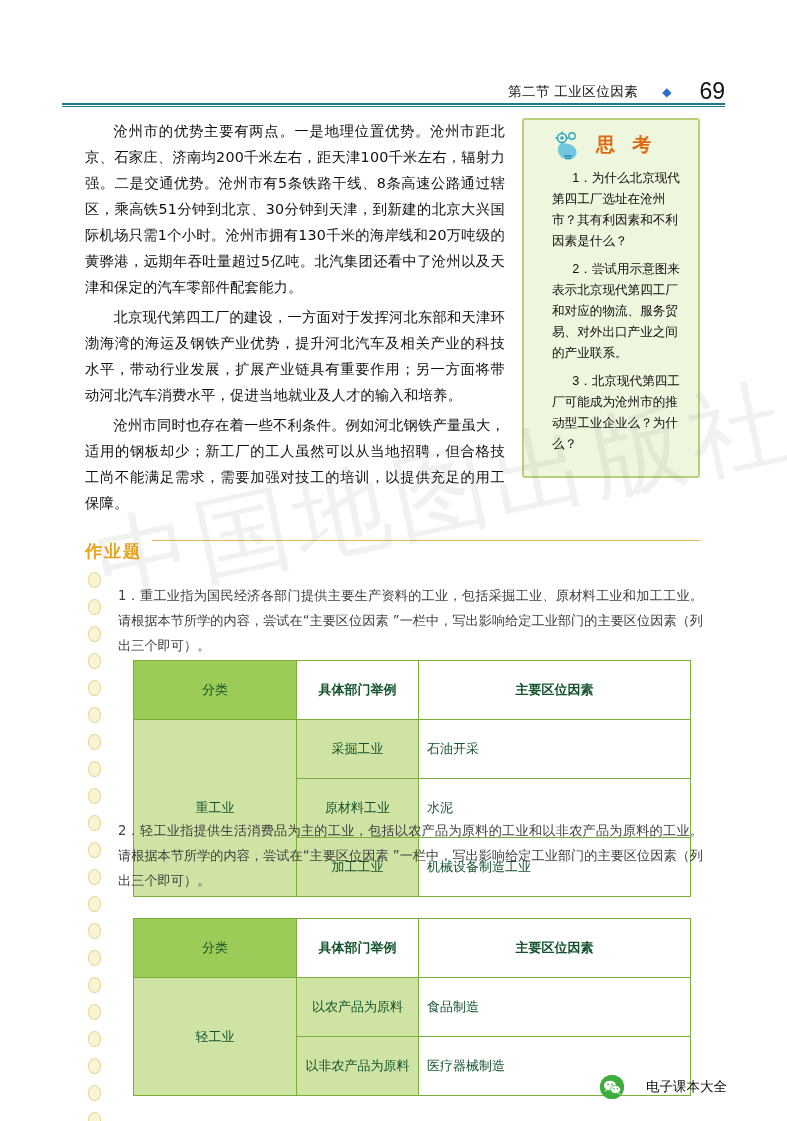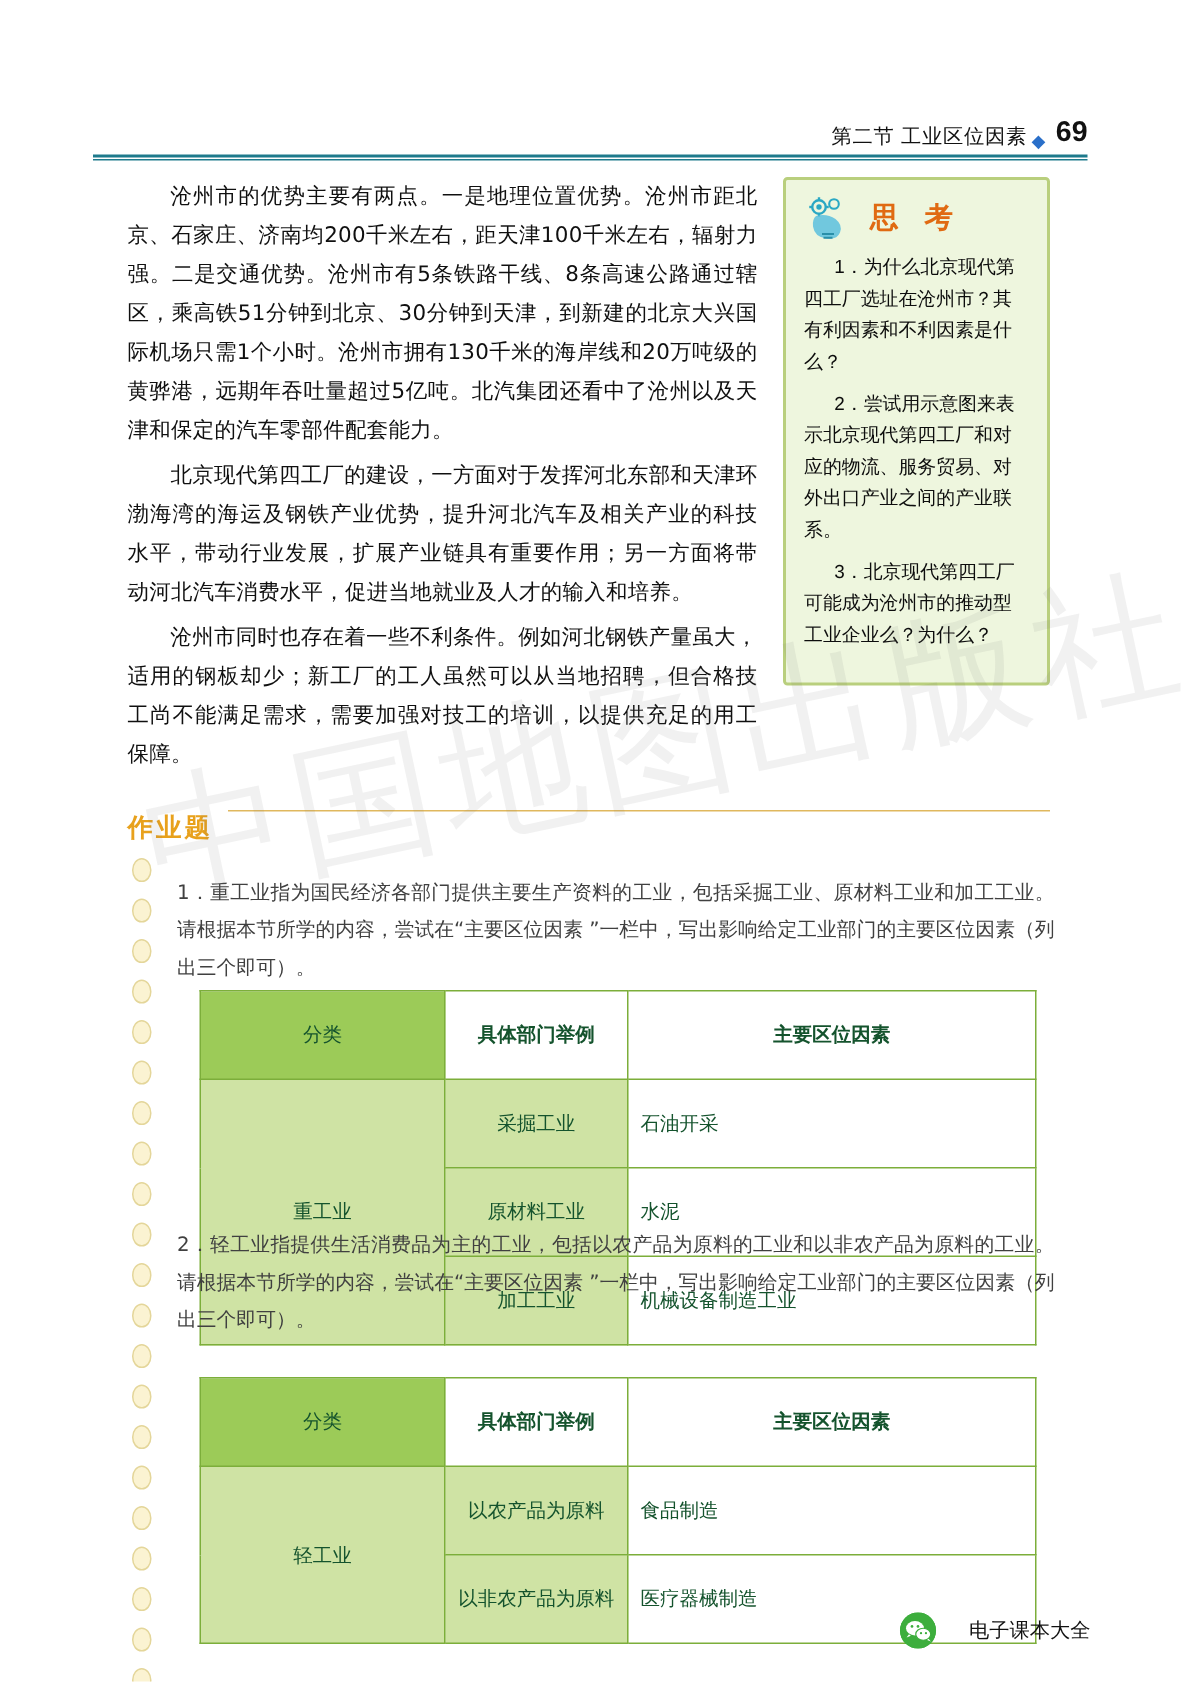--- a/index.html
+++ b/index.html
@@ -36,36 +36,36 @@
     font-family: "DejaVu Sans", sans-serif;
     z-index: 5;
   }
 
   
   .header {
     position: absolute;
     top: 78px;
     right: 62px;
     display: flex;
-    align-items: flex-end;
-    gap: 3px;
+    align-items: center;
+    gap: 24px;
   }
   .header-title {
     font-size: 13.5px;
     color: #111;
     letter-spacing: 0.5px;
   }
   .header-diamond {
     color: #2a6fc9;
     font-size: 12px;
     line-height: 1;
   }
   .header-page {
-    font-size: 19px;
-    font-weight: bold;
+    font-size: 23px;
+    font-weight: normal;
     color: #111;
     margin-left: 4px;
   }
   .header-rule {
     position: absolute;
     top: 103px;
     left: 62px;
     right: 62px;
     height: 2px;
     background: #1e7a8c;
@@ -99,21 +99,21 @@
 
   
   .think-box {
     position: absolute;
     left: 522px;
     top: 118px;
     width: 178px;
     background: #eef6de;
     border: 2px solid #b9cf7d;
     border-radius: 3px;
-    padding: 10px 12px 14px 12px;
+    padding: 10px 12px 14px 28px;
     box-sizing: border-box;
   }
   .think-head {
     display: flex;
     align-items: center;
     gap: 8px;
     margin-bottom: 8px;
   }
   .think-icon {
     width: 36px;

